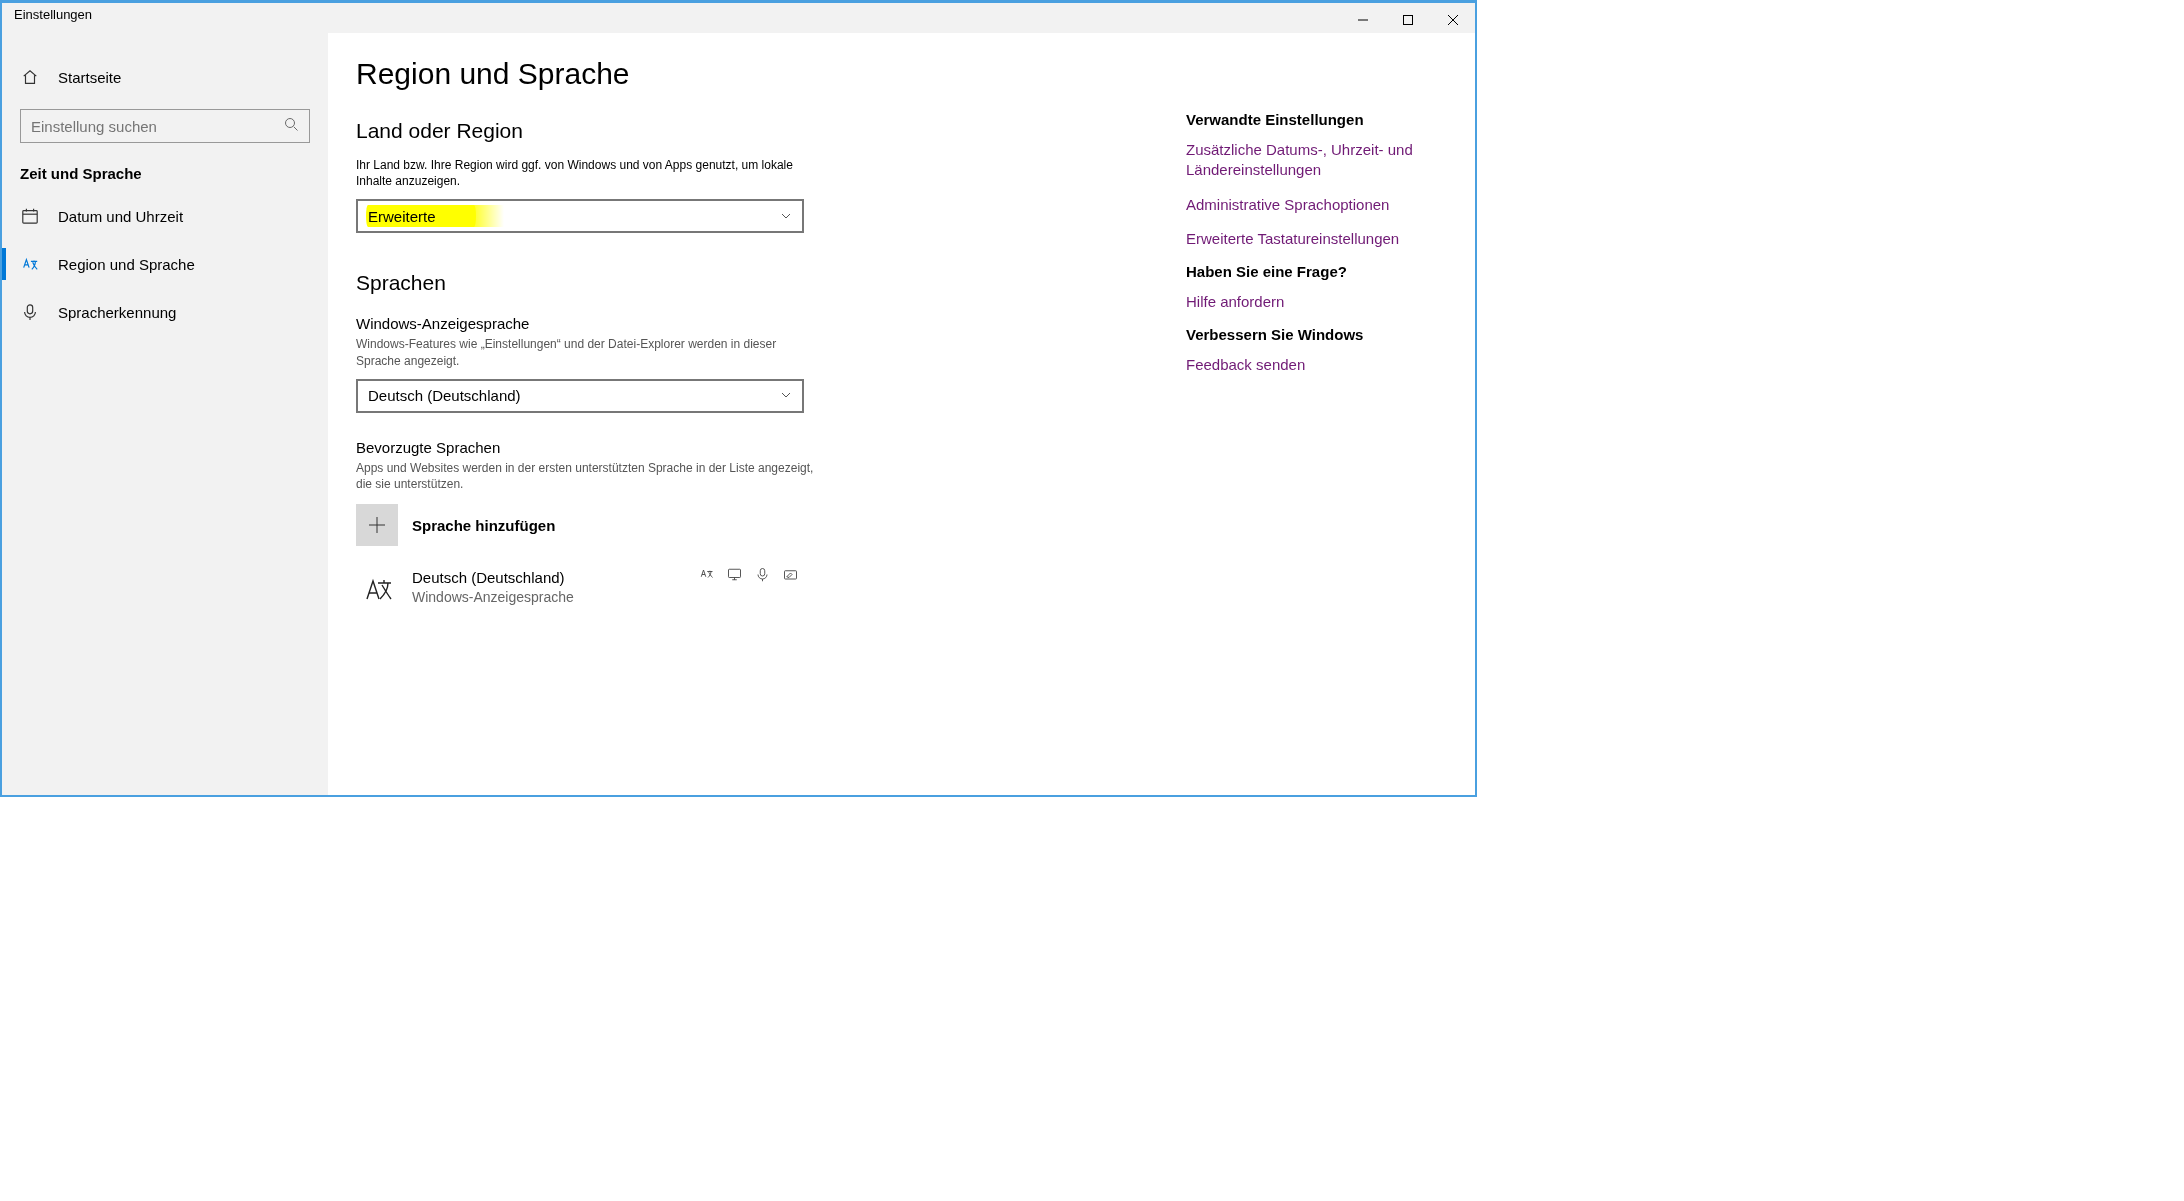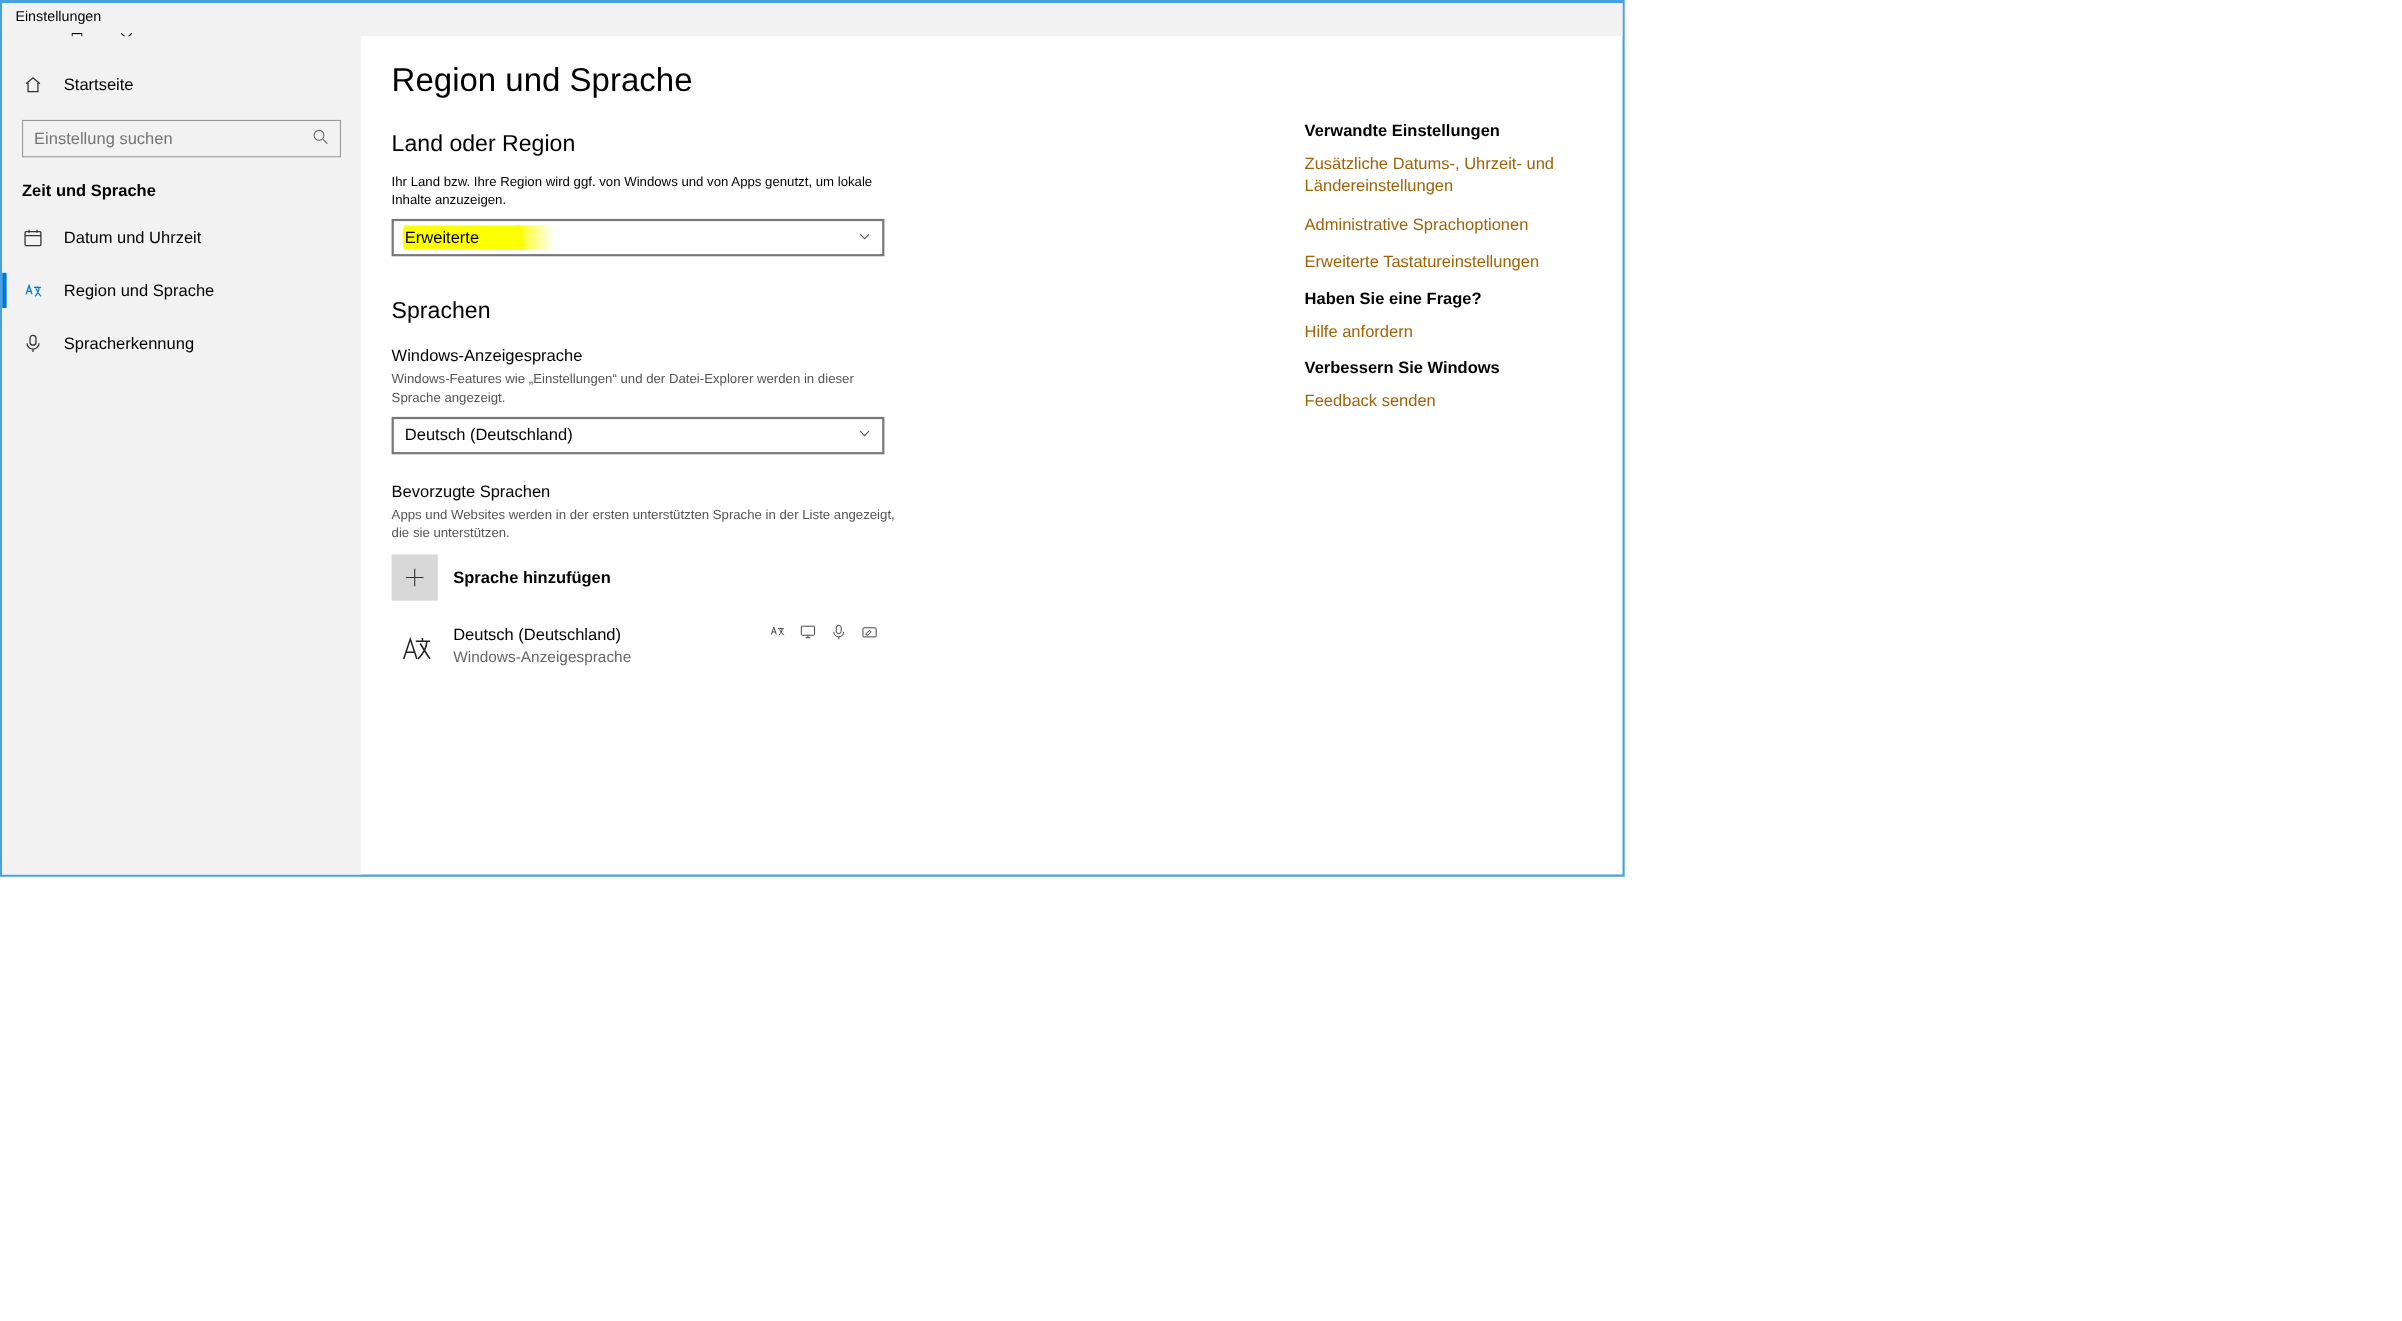--- a/index.html
+++ b/index.html
@@ -18,21 +18,20 @@
   }
 
   .titlebar {
     height: 30px;
     display: flex;
     align-items: flex-start;
     justify-content: space-between;
     background: #f2f2f2;
     flex-shrink: 0;
     padding-top: 4px;
-    flex-direction: column;
   }
   .titlebar .title {
     padding-left: 12px;
     font-size: 13px;
     color: #000;
   }
   .win-controls { display: flex; height: 100%;}
   .win-btn {
     width: 45px;
     height: 26px;
@@ -243,21 +242,21 @@
   }
 
   .right-title {
     font-size: 15px;
     font-weight: 600;
     margin-bottom: 12px;
   }
   .right-title:first-child { margin-top: 0;}
   .link {
     font-size: 15px;
-    color: #a16207;
+    color: #701a75;
     margin-bottom: 14px;
     line-height: 1.35;
     cursor: pointer;
     max-width: 240px;
   }
 </style>
 </head>
 <body>
 
 <div class="outer">

